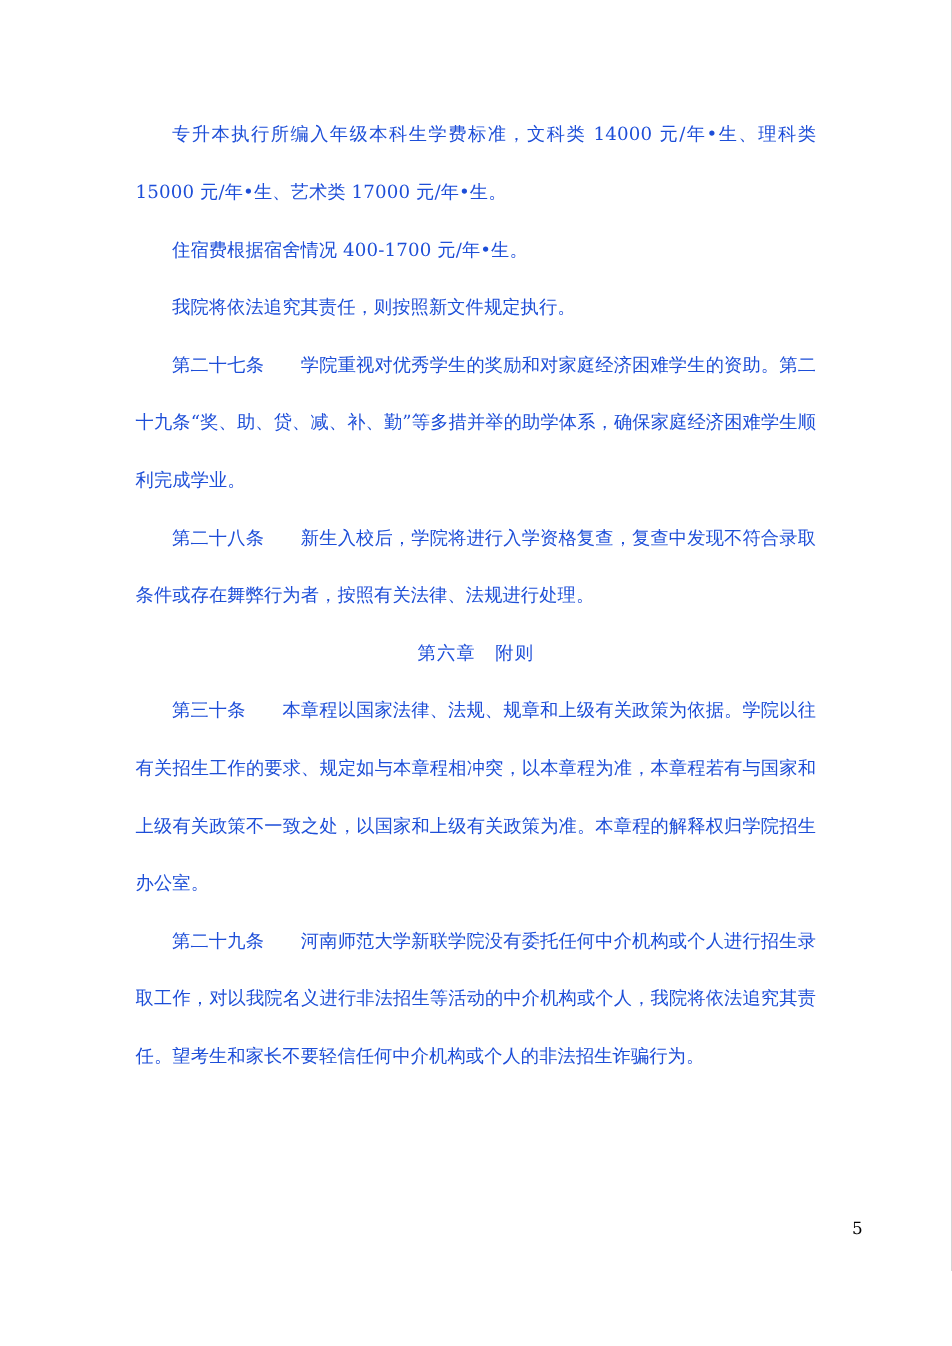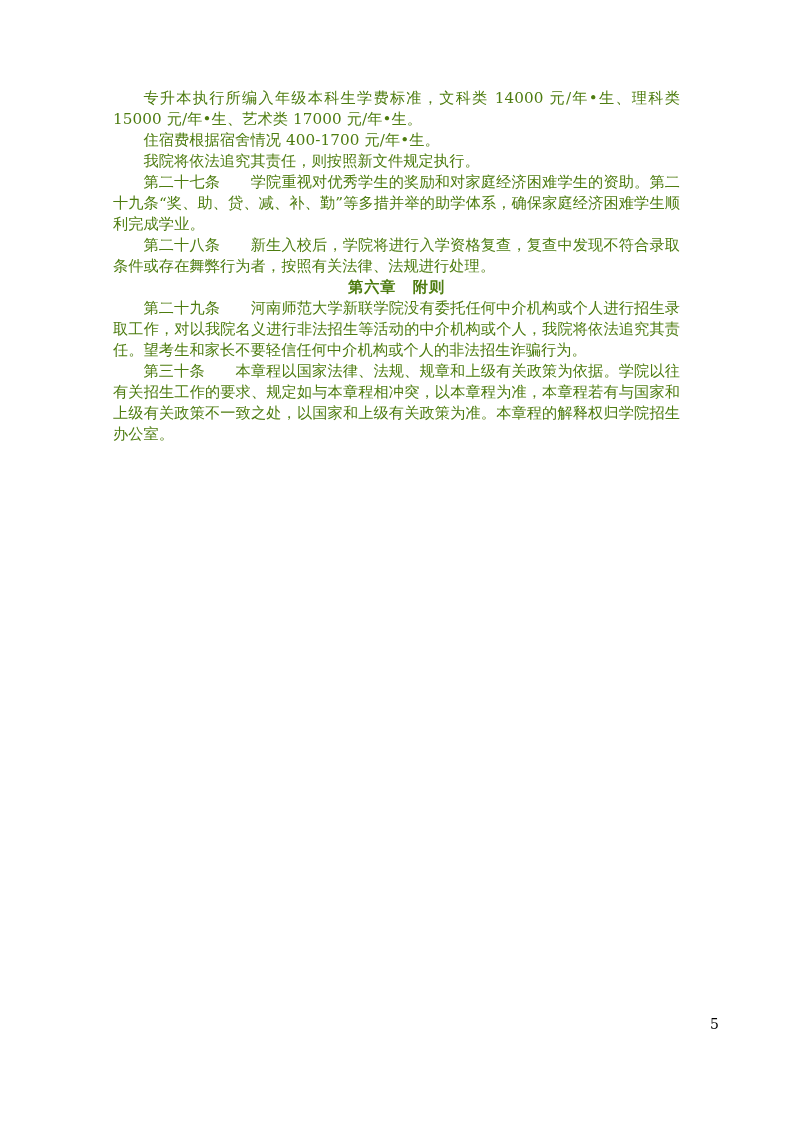--- a/index.html
+++ b/index.html
@@ -21,33 +21,33 @@
   }
   .content {
     position: absolute;
     left: 113px;
     top: 88px;
     width: 567px;
   }
   p.para {
     margin: 0 0 0 0;
     font-size: 15.2px;
-    line-height: 21px;
+    line-height: 48px;
     text-align: justify;
     text-justify: inter-ideograph;
-    color: #4d7c0f;
+    color: #1d4ed8;
     letter-spacing: 0.1px;
   }
   p.indent {
     text-indent: 2em;
   }
   p.center {
     text-align: center;
     text-indent: 0;
-    font-weight: bold;
+    font-weight: normal;
     letter-spacing: 1px;
   }
   .page-number {
     position: absolute;
     right: 74px;
     bottom: 90px;
     font-size: 14px;
     color: #000000;
     font-family: "DejaVu Serif", "Liberation Serif", serif;
   }
@@ -63,20 +63,20 @@
     <p class="para indent">住宿费根据宿舍情况 400-1700 元/年•生。</p>
 
     <p class="para indent">我院将依法追究其责任，则按照新文件规定执行。</p>
 
     <p class="para indent">第二十七条　　学院重视对优秀学生的奖励和对家庭经济困难学生的资助。第二十九条“奖、助、贷、减、补、勤”等多措并举的助学体系，确保家庭经济困难学生顺利完成学业。</p>
 
     <p class="para indent">第二十八条　　新生入校后，学院将进行入学资格复查，复查中发现不符合录取条件或存在舞弊行为者，按照有关法律、法规进行处理。</p>
 
     <p class="para center">第六章　附则</p>
 
+    <p class="para indent">第三十条　　本章程以国家法律、法规、规章和上级有关政策为依据。学院以往有关招生工作的要求、规定如与本章程相冲突，以本章程为准，本章程若有与国家和上级有关政策不一致之处，以国家和上级有关政策为准。本章程的解释权归学院招生办公室。</p>
+
     <p class="para indent">第二十九条　　河南师范大学新联学院没有委托任何中介机构或个人进行招生录取工作，对以我院名义进行非法招生等活动的中介机构或个人，我院将依法追究其责任。望考生和家长不要轻信任何中介机构或个人的非法招生诈骗行为。</p>
-
-    <p class="para indent">第三十条　　本章程以国家法律、法规、规章和上级有关政策为依据。学院以往有关招生工作的要求、规定如与本章程相冲突，以本章程为准，本章程若有与国家和上级有关政策不一致之处，以国家和上级有关政策为准。本章程的解释权归学院招生办公室。</p>
 
   </div>
 
   <div class="page-number">5</div>
 </div>
 
 </body></html>

